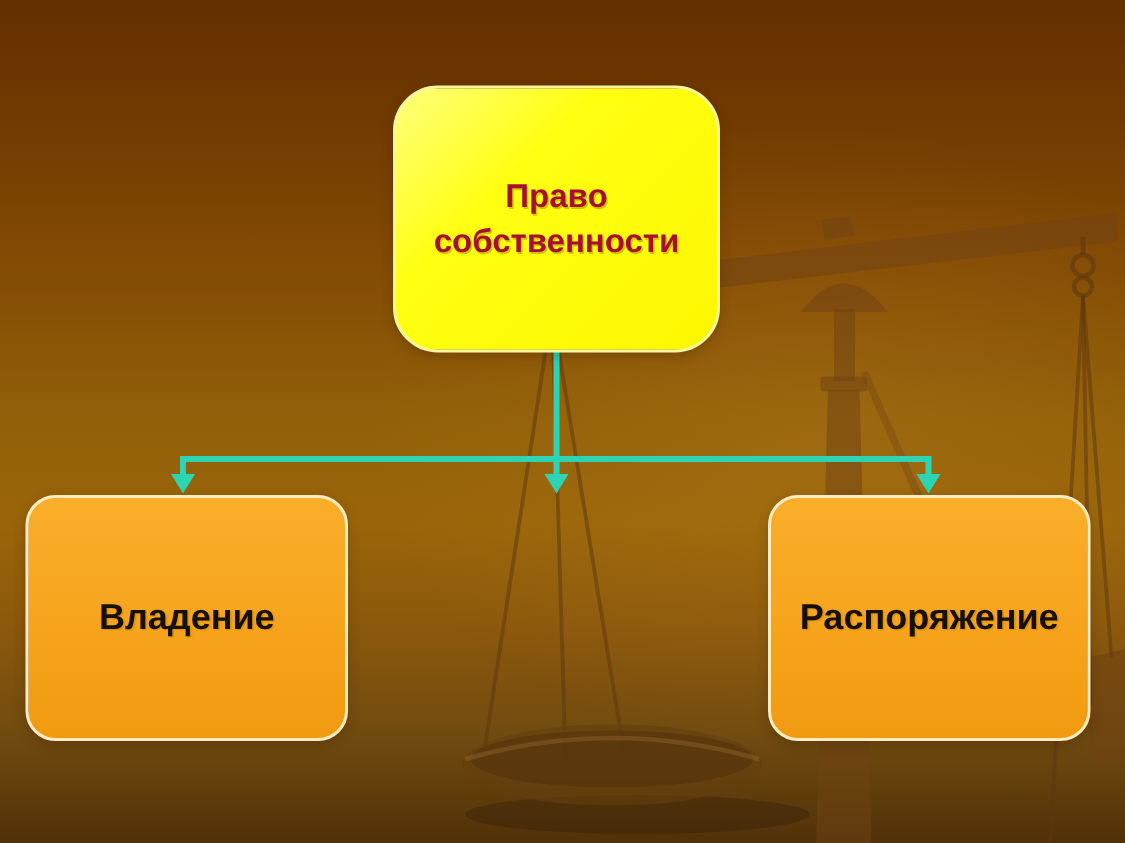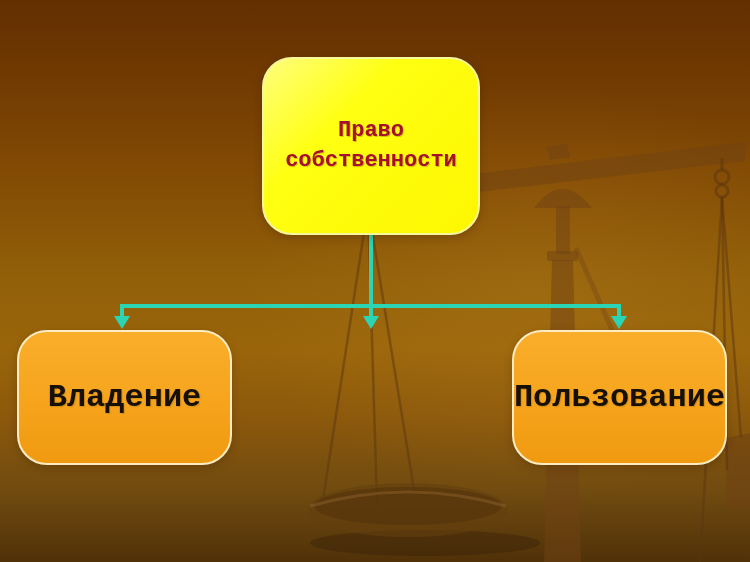--- a/index.html
+++ b/index.html
@@ -20,40 +20,39 @@
         #6f4a10 88%,
         #503108 100%);
   }
   .layer{position:absolute;left:0;top:0;width:750px;height:562px;}
   .node{
     position:absolute;
     display:flex;align-items:center;justify-content:center;
     text-align:center;
     box-sizing:border-box;
     font-weight:bold;
-    font-family:Liberation Mono, monospace;
   }
   .node-root{
     left:262px;top:57px;width:218px;height:178px;
     background:linear-gradient(135deg,#ffff7d 0%,#ffff12 35%,#fdf700 100%);
     border:2px solid #f6f69c;
     border-radius:30px;
     color:#a5102e;
     font-size:22px;line-height:1.35;
     padding:0 14px;
     text-shadow:1px 1px 0 rgba(120,50,0,0.3);
     box-shadow:0 3px 8px rgba(50,25,0,0.25);
   }
   .node-child{
-    top:330px;width:215px;height:135px;
+    top:330px;width:215px;height:164px;
     background:linear-gradient(180deg,#f9ae2b 0%,#f6a41c 55%,#f09a10 100%);
     border:2px solid #fdecc3;
-    border-radius:30px;
+    border-radius:20px;
     color:#171006;
-    font-size:32px;
+    font-size:24px;
     padding:0 8px;
     text-shadow:1px 1px 1px rgba(120,70,0,0.25);
     box-shadow:0 3px 8px rgba(50,25,0,0.25);
   }
   .pos-1{left:17px;}
   .pos-2{left:267px;}
   .pos-3{left:512px;}
 </style>
 </head>
 <body>
@@ -119,16 +118,16 @@
   <div class="node node-root">
     <span>Право собственности</span>
   </div>
 
   <div class="node node-child pos-1">
     <span>Владение</span>
   </div>
 
 
   <div class="node node-child pos-3">
-    <span>Пользование</span>
+    <span>Распоряжение</span>
   </div>
 
 </div>
 
 </body></html>

